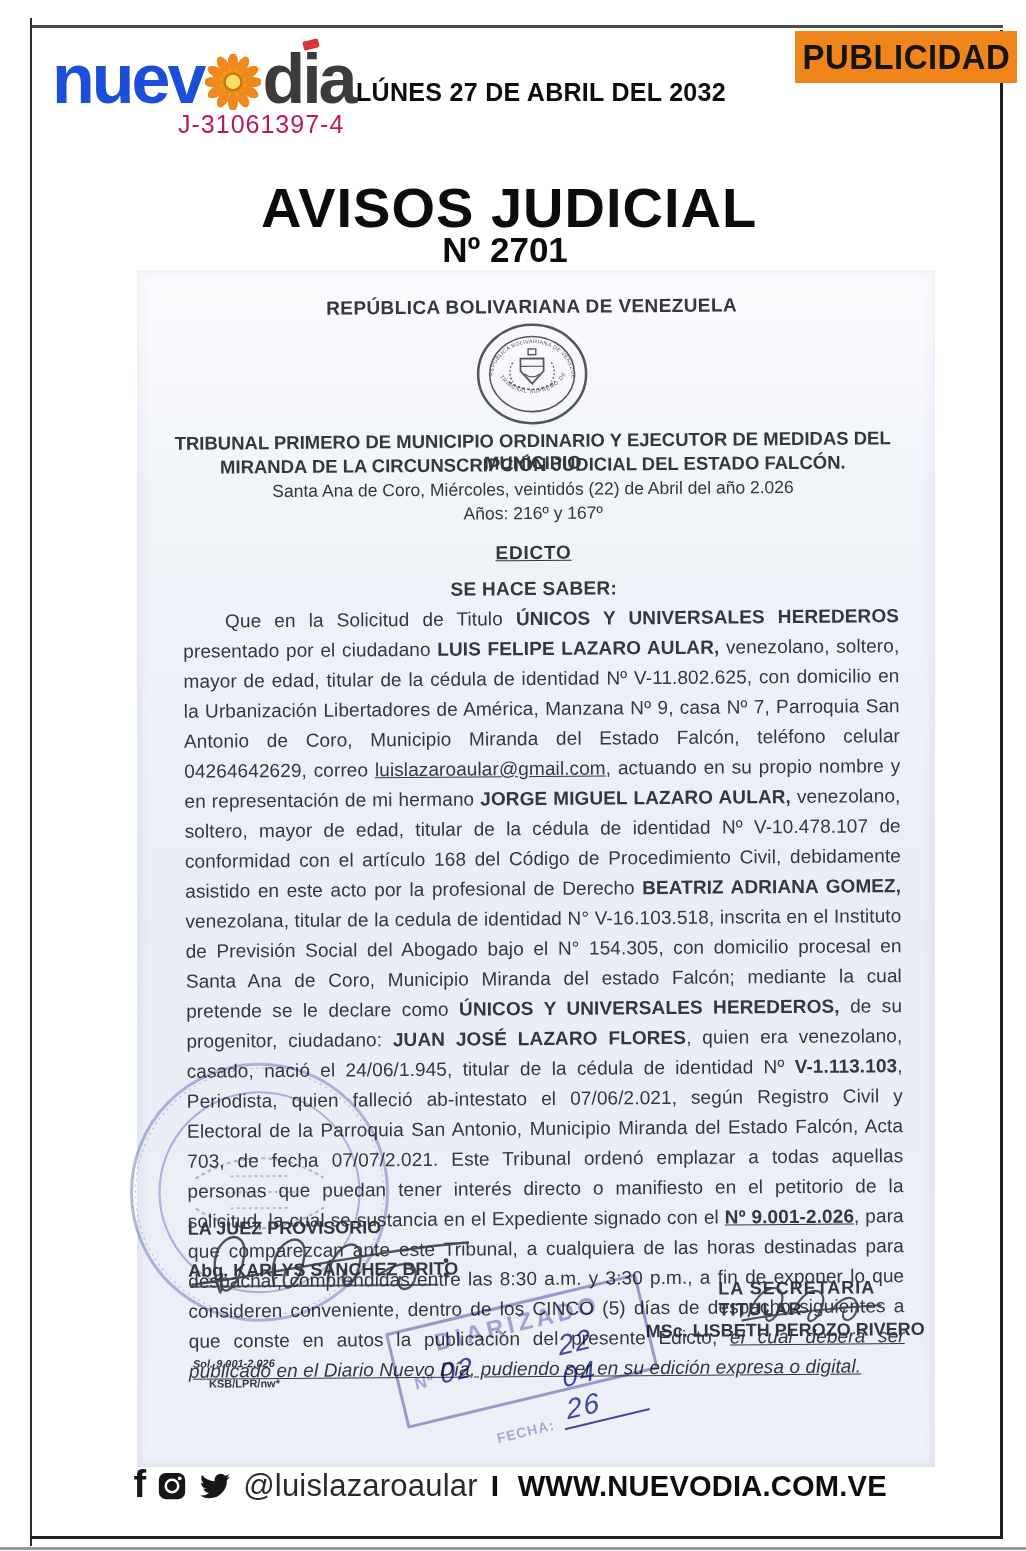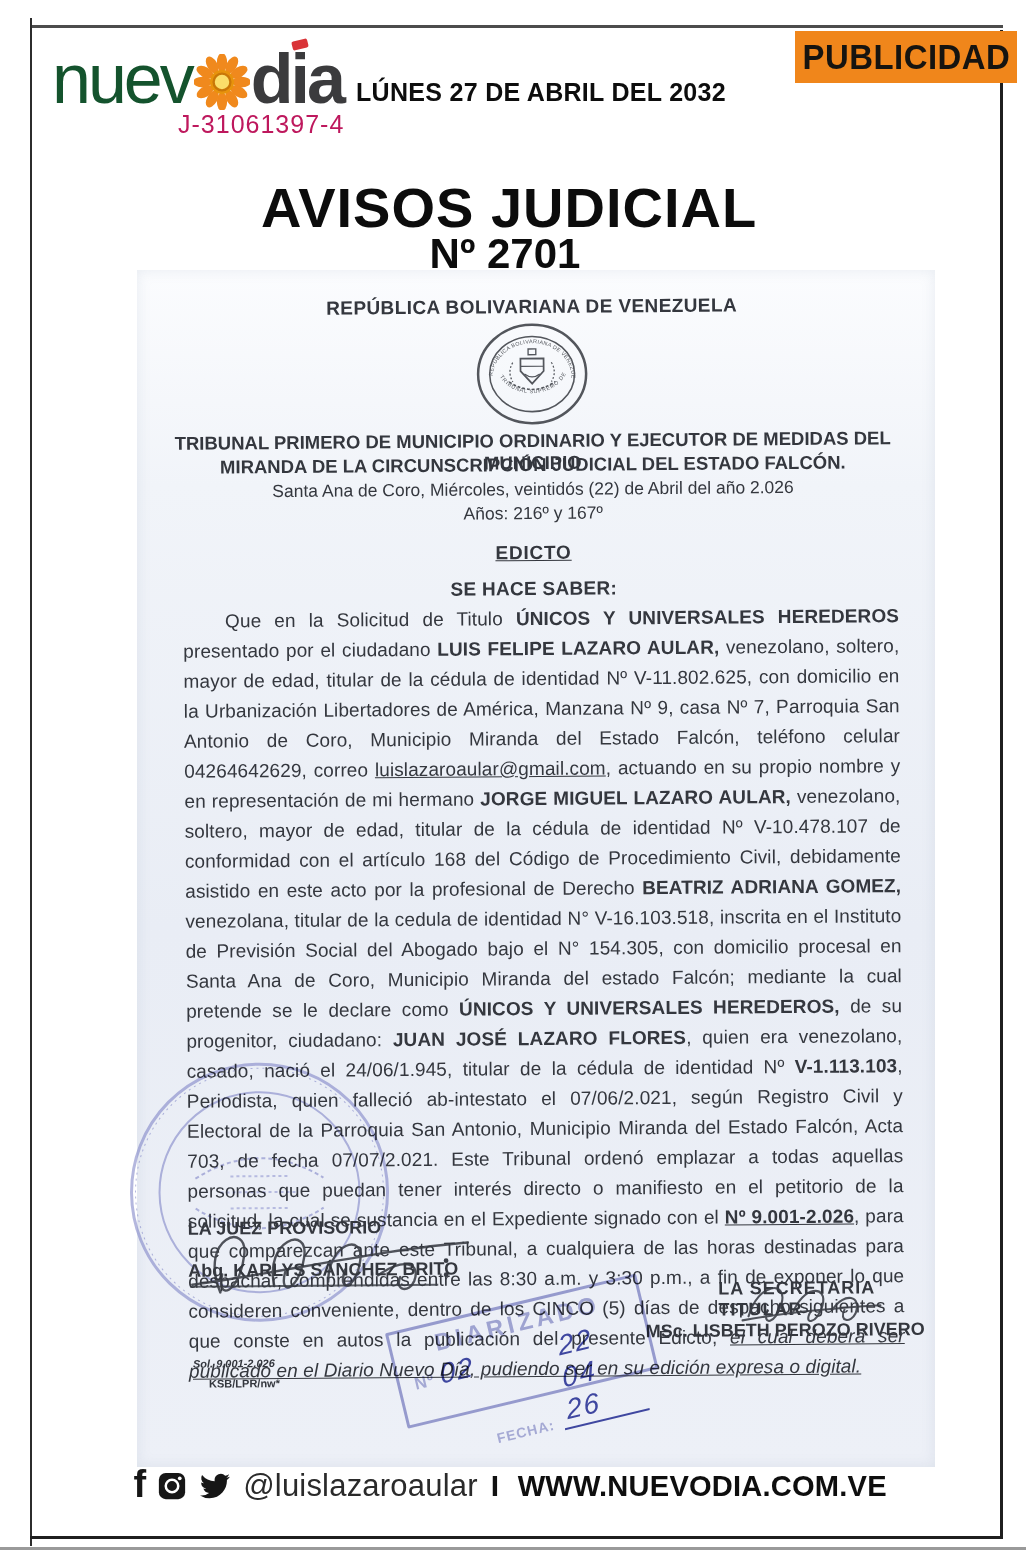--- a/index.html
+++ b/index.html
@@ -13,34 +13,34 @@
 
   
   .frame-top{left:30px;top:25px;width:973px;height:3px;background:#4c4c4c;}
   .frame-left{left:30px;top:18px;width:2px;height:1528px;background:#2c2c2c;}
   .frame-right{left:1000px;top:30px;width:3px;height:1508px;background:#1f1f1f;}
   .frame-bottom{left:30px;top:1536px;width:973px;height:3px;background:#1f1f1f;}
   .frame-bottom-gray{left:0;top:1547px;width:1026px;height:3px;background:#9a9a9a;}
 
   
   .logo-wrap{left:52px;top:40px;height:78px;display:flex;align-items:center;}
-  .logo-nuev{font-size:70px;font-weight:normal;letter-spacing:-3px;color:#14532d;line-height:1;}
+  .logo-nuev{font-size:70px;font-weight:bold;letter-spacing:-3px;color:#1d4ed8;line-height:1;}
   .sunflower{width:56px;height:56px;margin:6px 1px 0 2px;}
   .logo-dia{font-size:70px;font-weight:bold;letter-spacing:-3px;color:#3B3B3D;line-height:1;display:flex;}
   .logo-i{position:relative;}
   .logo-accent{position:absolute;left:1px;top:-4px;width:16px;height:9px;background:#D93438;transform:rotate(-14deg);border-radius:2px;}
   .reg-number{left:178px;top:110px;font-size:25px;color:#be185d;letter-spacing:1px;}
   .edition-date{left:356px;top:78px;font-size:25px;font-weight:bold;color:#0d0d0d;letter-spacing:.3px;}
   .publicidad{left:795px;top:31px;width:222px;height:52px;background:#F0861B;
     display:flex;align-items:center;justify-content:center;}
   .publicidad span{font-size:35px;font-weight:bold;color:#161410;transform:scaleX(.94);letter-spacing:.5px;}
 
   
   .section-title{left:0;top:175px;width:1018px;text-align:center;font-size:56px;font-weight:bold;color:#0c0c0c;letter-spacing:1px;}
-  .section-number{left:0;top:230px;width:1010px;text-align:center;font-size:42px;font-weight:bold;color:#0c0c0c;}
+  .section-number{left:0;top:230px;width:1010px;text-align:center;font-size:35px;font-weight:bold;color:#0c0c0c;}
 
   
   .doc{left:137px;top:270px;width:798px;height:1197px;
     background:linear-gradient(180deg,#fbfcfe 0%,#f1f4f9 18%,#e9edf5 55%,#edf0f7 100%);
     box-shadow:0 0 14px rgba(120,140,170,.15) inset;}
   .doc-inner{position:absolute;left:0;top:0;width:100%;height:100%;transform:rotate(-0.45deg);}
   .doc .abs{color:#34373e;}
   .country{left:0;top:26px;width:100%;text-align:center;font-size:19px;font-weight:bold;letter-spacing:.4px;color:#303339;}
   .seal{left:341px;top:50px;width:116px;height:108px;}
   .trib1{left:0;top:160px;width:100%;text-align:center;font-size:18.5px;font-weight:bold;color:#303339;}

